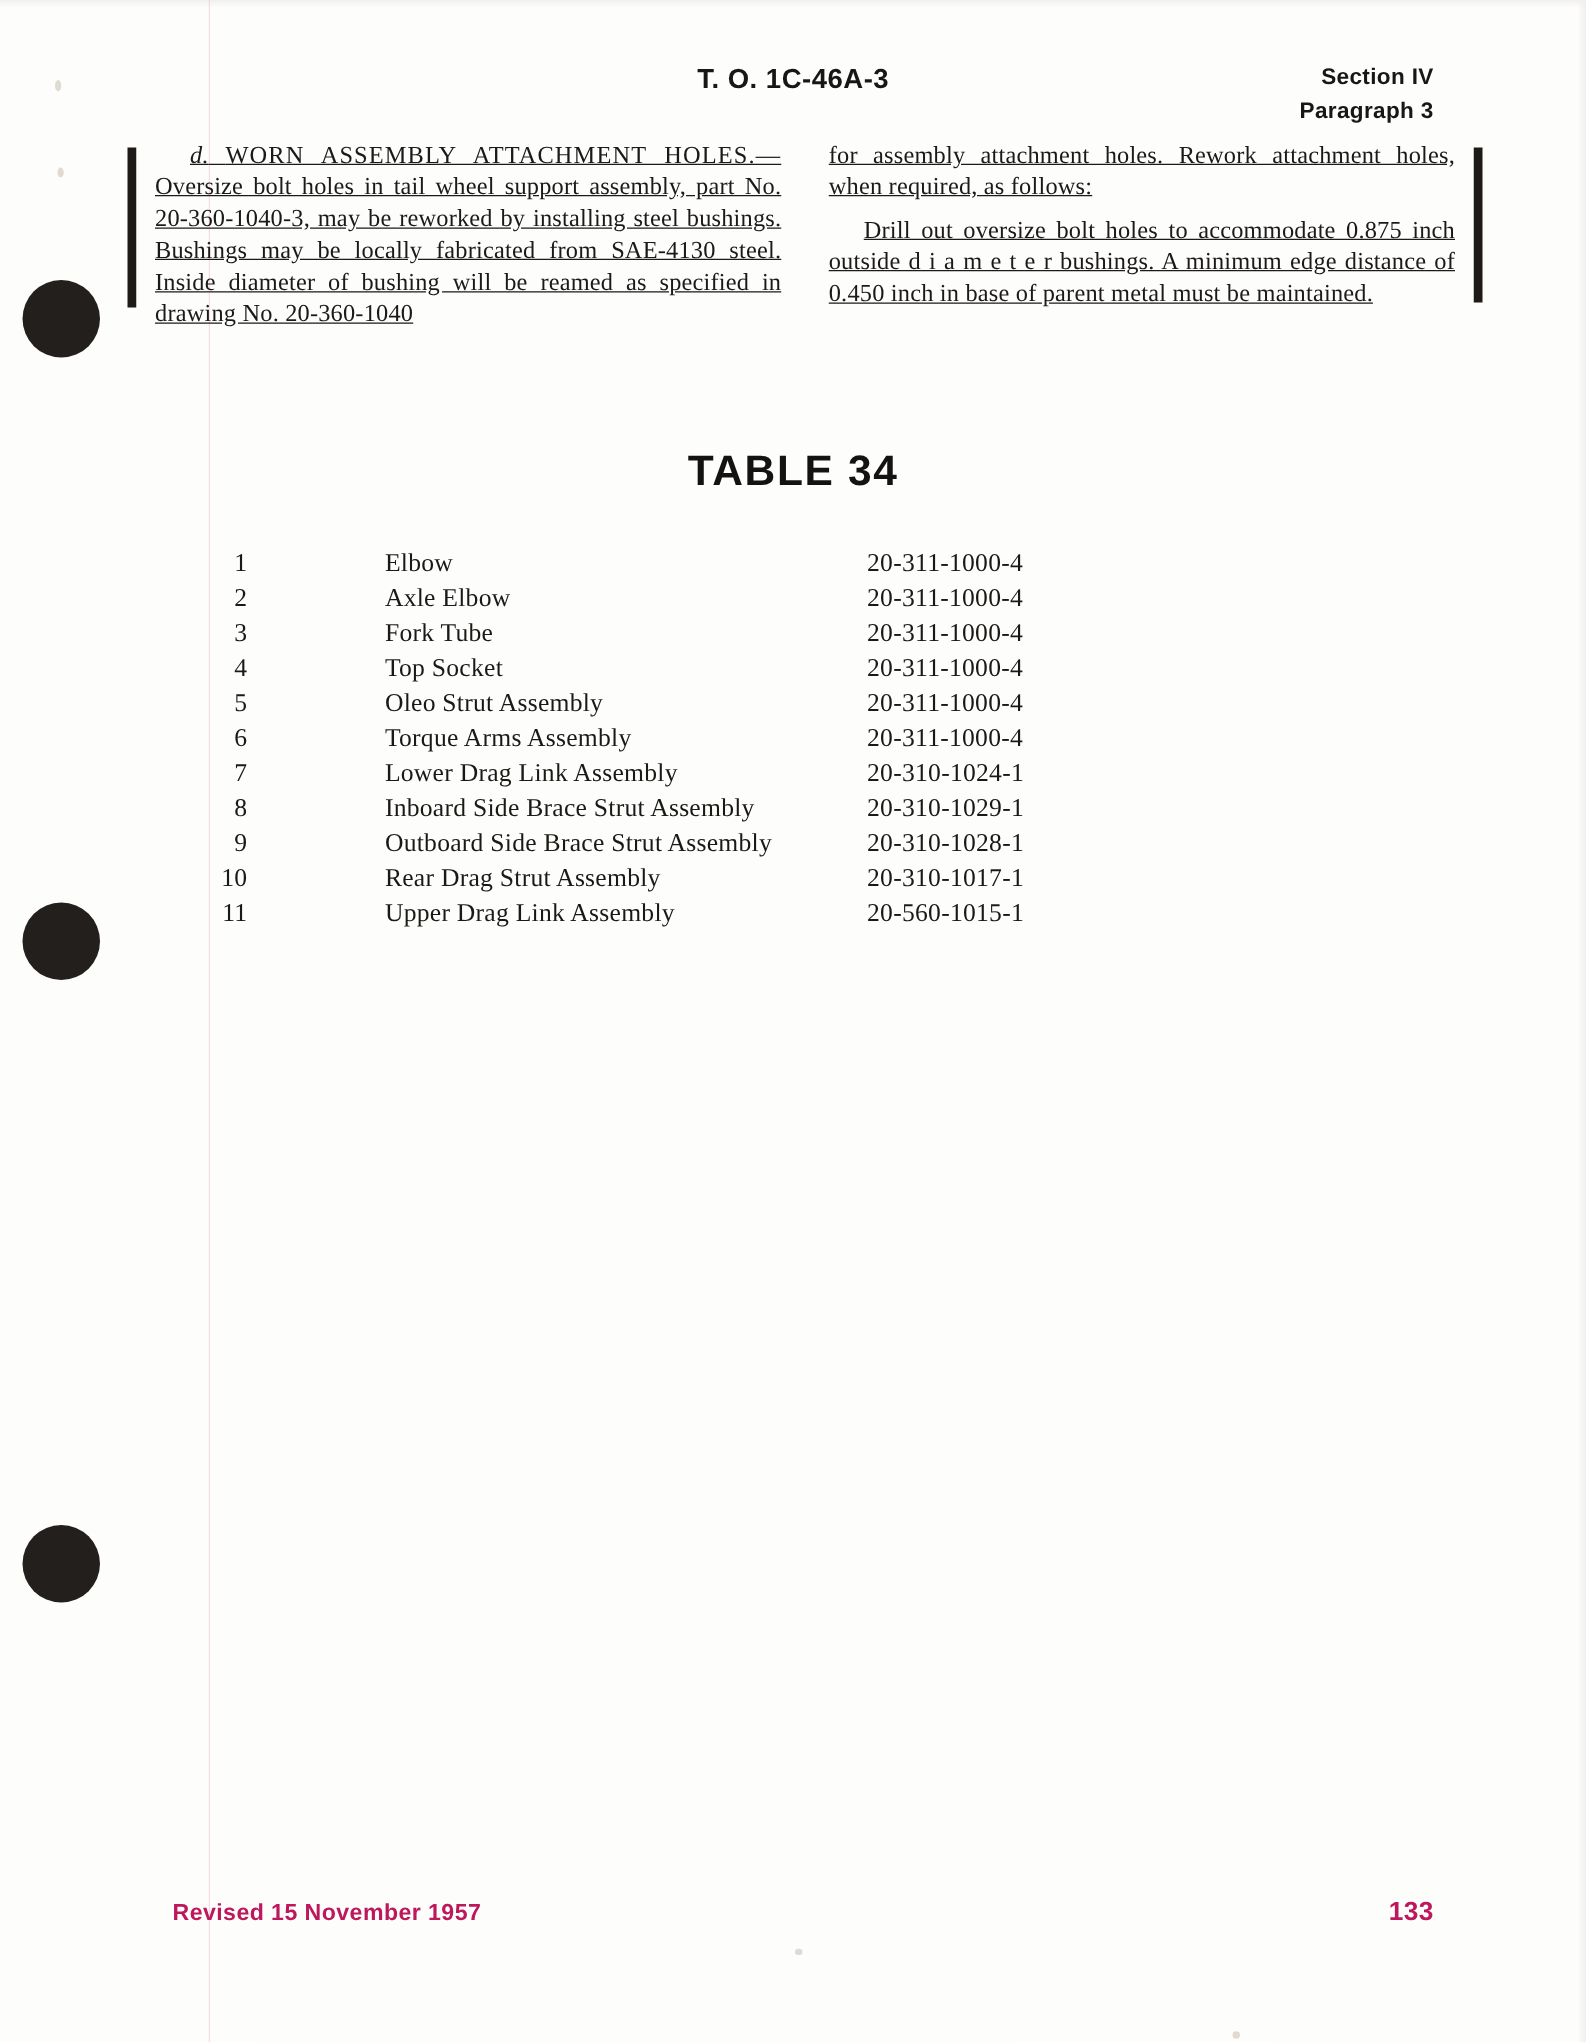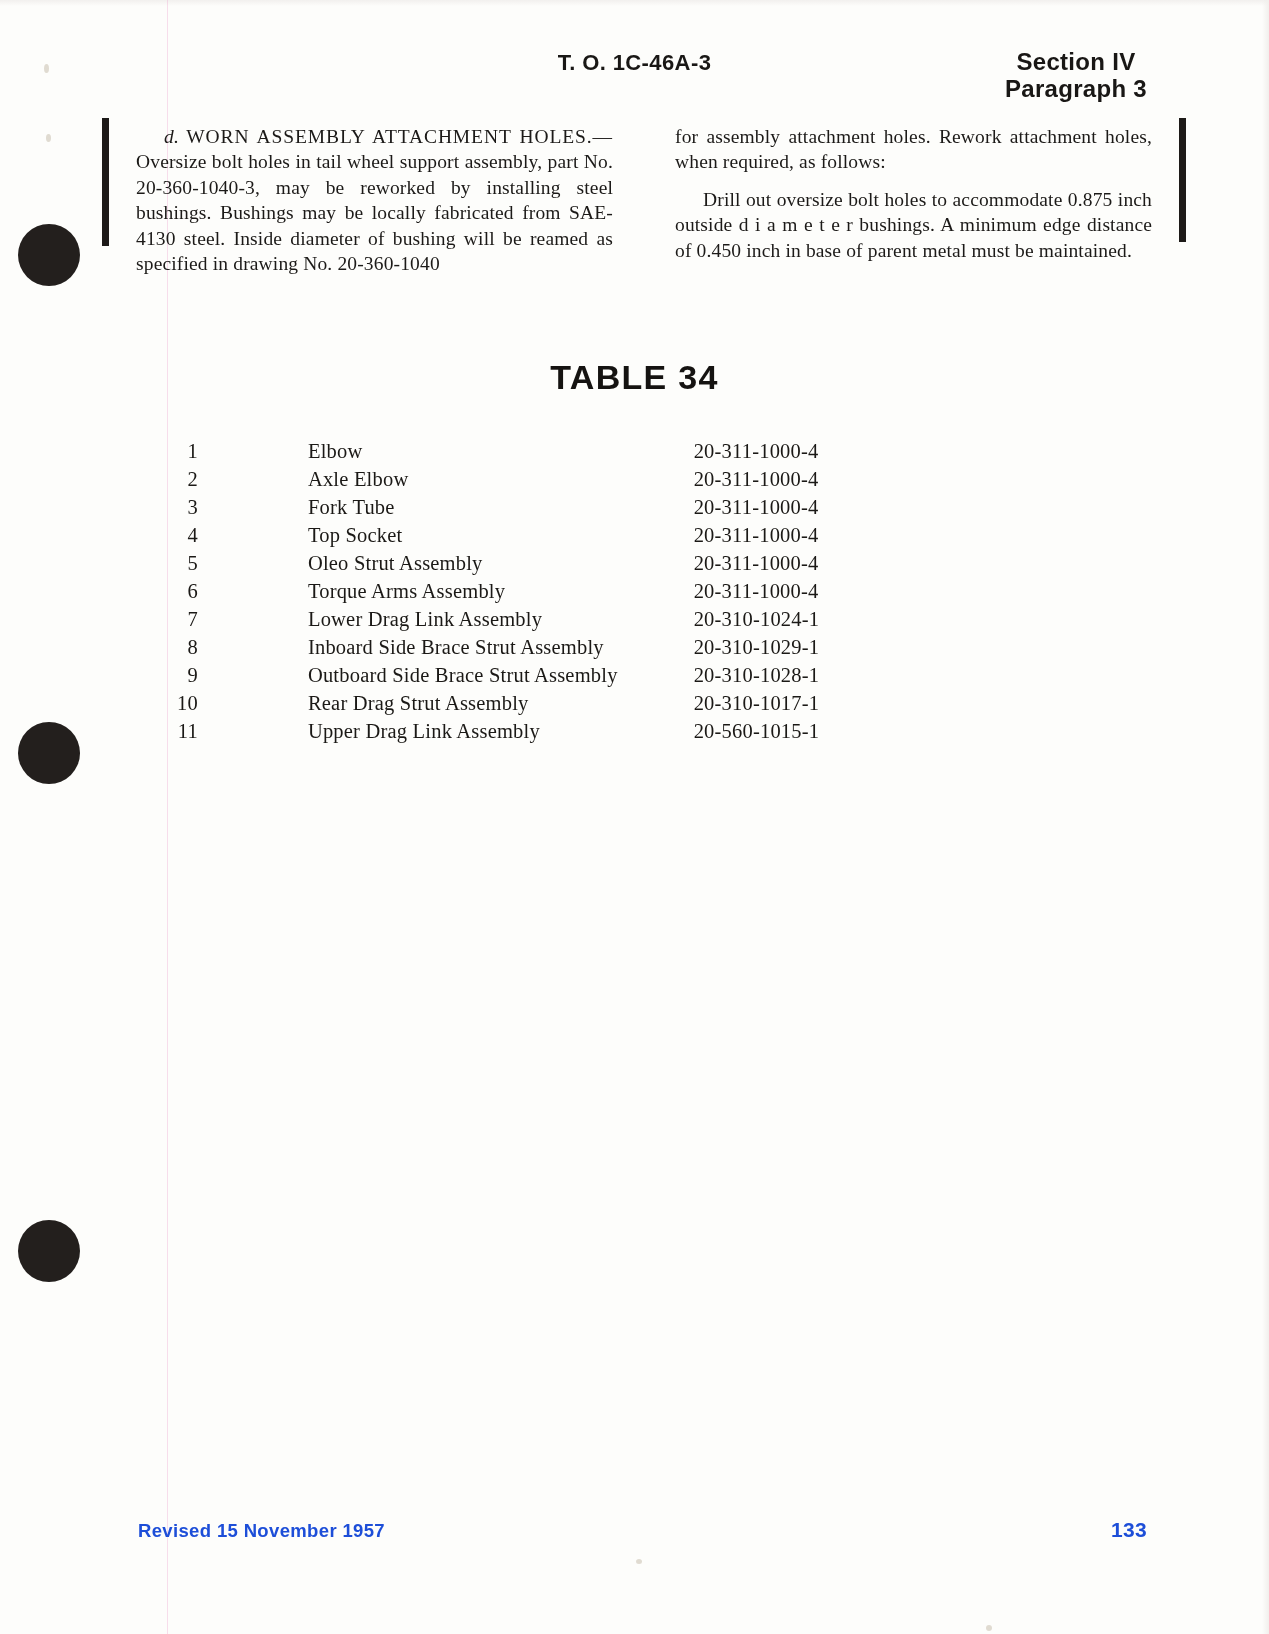--- a/index.html
+++ b/index.html
@@ -70,50 +70,51 @@
     font-family: Liberation Sans, sans-serif;
     font-weight: bold;
     font-size: 22px;
     letter-spacing: .4px;
     color: #191715;
   }
   .head-right {
     position: absolute;
     right: 122px;
     top: -2px;
-    text-align: center;
+    text-align: right;
     font-family: "Liberation Sans", "DejaVu Sans", sans-serif;
     font-weight: bold;
-    font-size: 24px;
+    font-size: 18px;
     line-height: 27px;
     letter-spacing: .3px;
     color: #191715;
   }
 
   
   .columns {
     position: absolute;
     top: 112px;
     left: 124px;
     width: 1040px;
     display: flex;
     gap: 38px;
   }
   .col {
     position: relative;
     width: 501px;
   }
   .col p {
-    margin: 12px;
+    margin: 0;
     font-size: 19.5px;
     line-height: 25.4px;
     text-align: justify;
     text-justify: inter-word;
     letter-spacing: .15px;
     font-family: "Liberation Serif", "DejaVu Serif", serif;
+    text-decoration: underline;
   }
   .col p.indent { text-indent: 28px; }
   .col p + p { margin-top: 9px; }
   .para-letter { font-style: italic; }
   .caps { letter-spacing: .9px; }
 
   
   .change-bar {
     position: absolute;
     width: 7px;
@@ -181,21 +182,21 @@
     bottom: 92px;
     left: 138px;
     right: 122px;
     display: flex;
     justify-content: space-between;
     align-items: baseline;
     font-family: "Liberation Sans", "DejaVu Sans", sans-serif;
     font-weight: bold;
     font-size: 18.5px;
     letter-spacing: .35px;
-    color: #1d4ed8;
+    color: #be185d;
   }
   .page-no { font-size: 21px; }
 </style>
 </head>
 <body>
 
 <div class="page">
 
   <div class="scan-edge-top"></div>
   <div class="scan-edge-right"></div>

